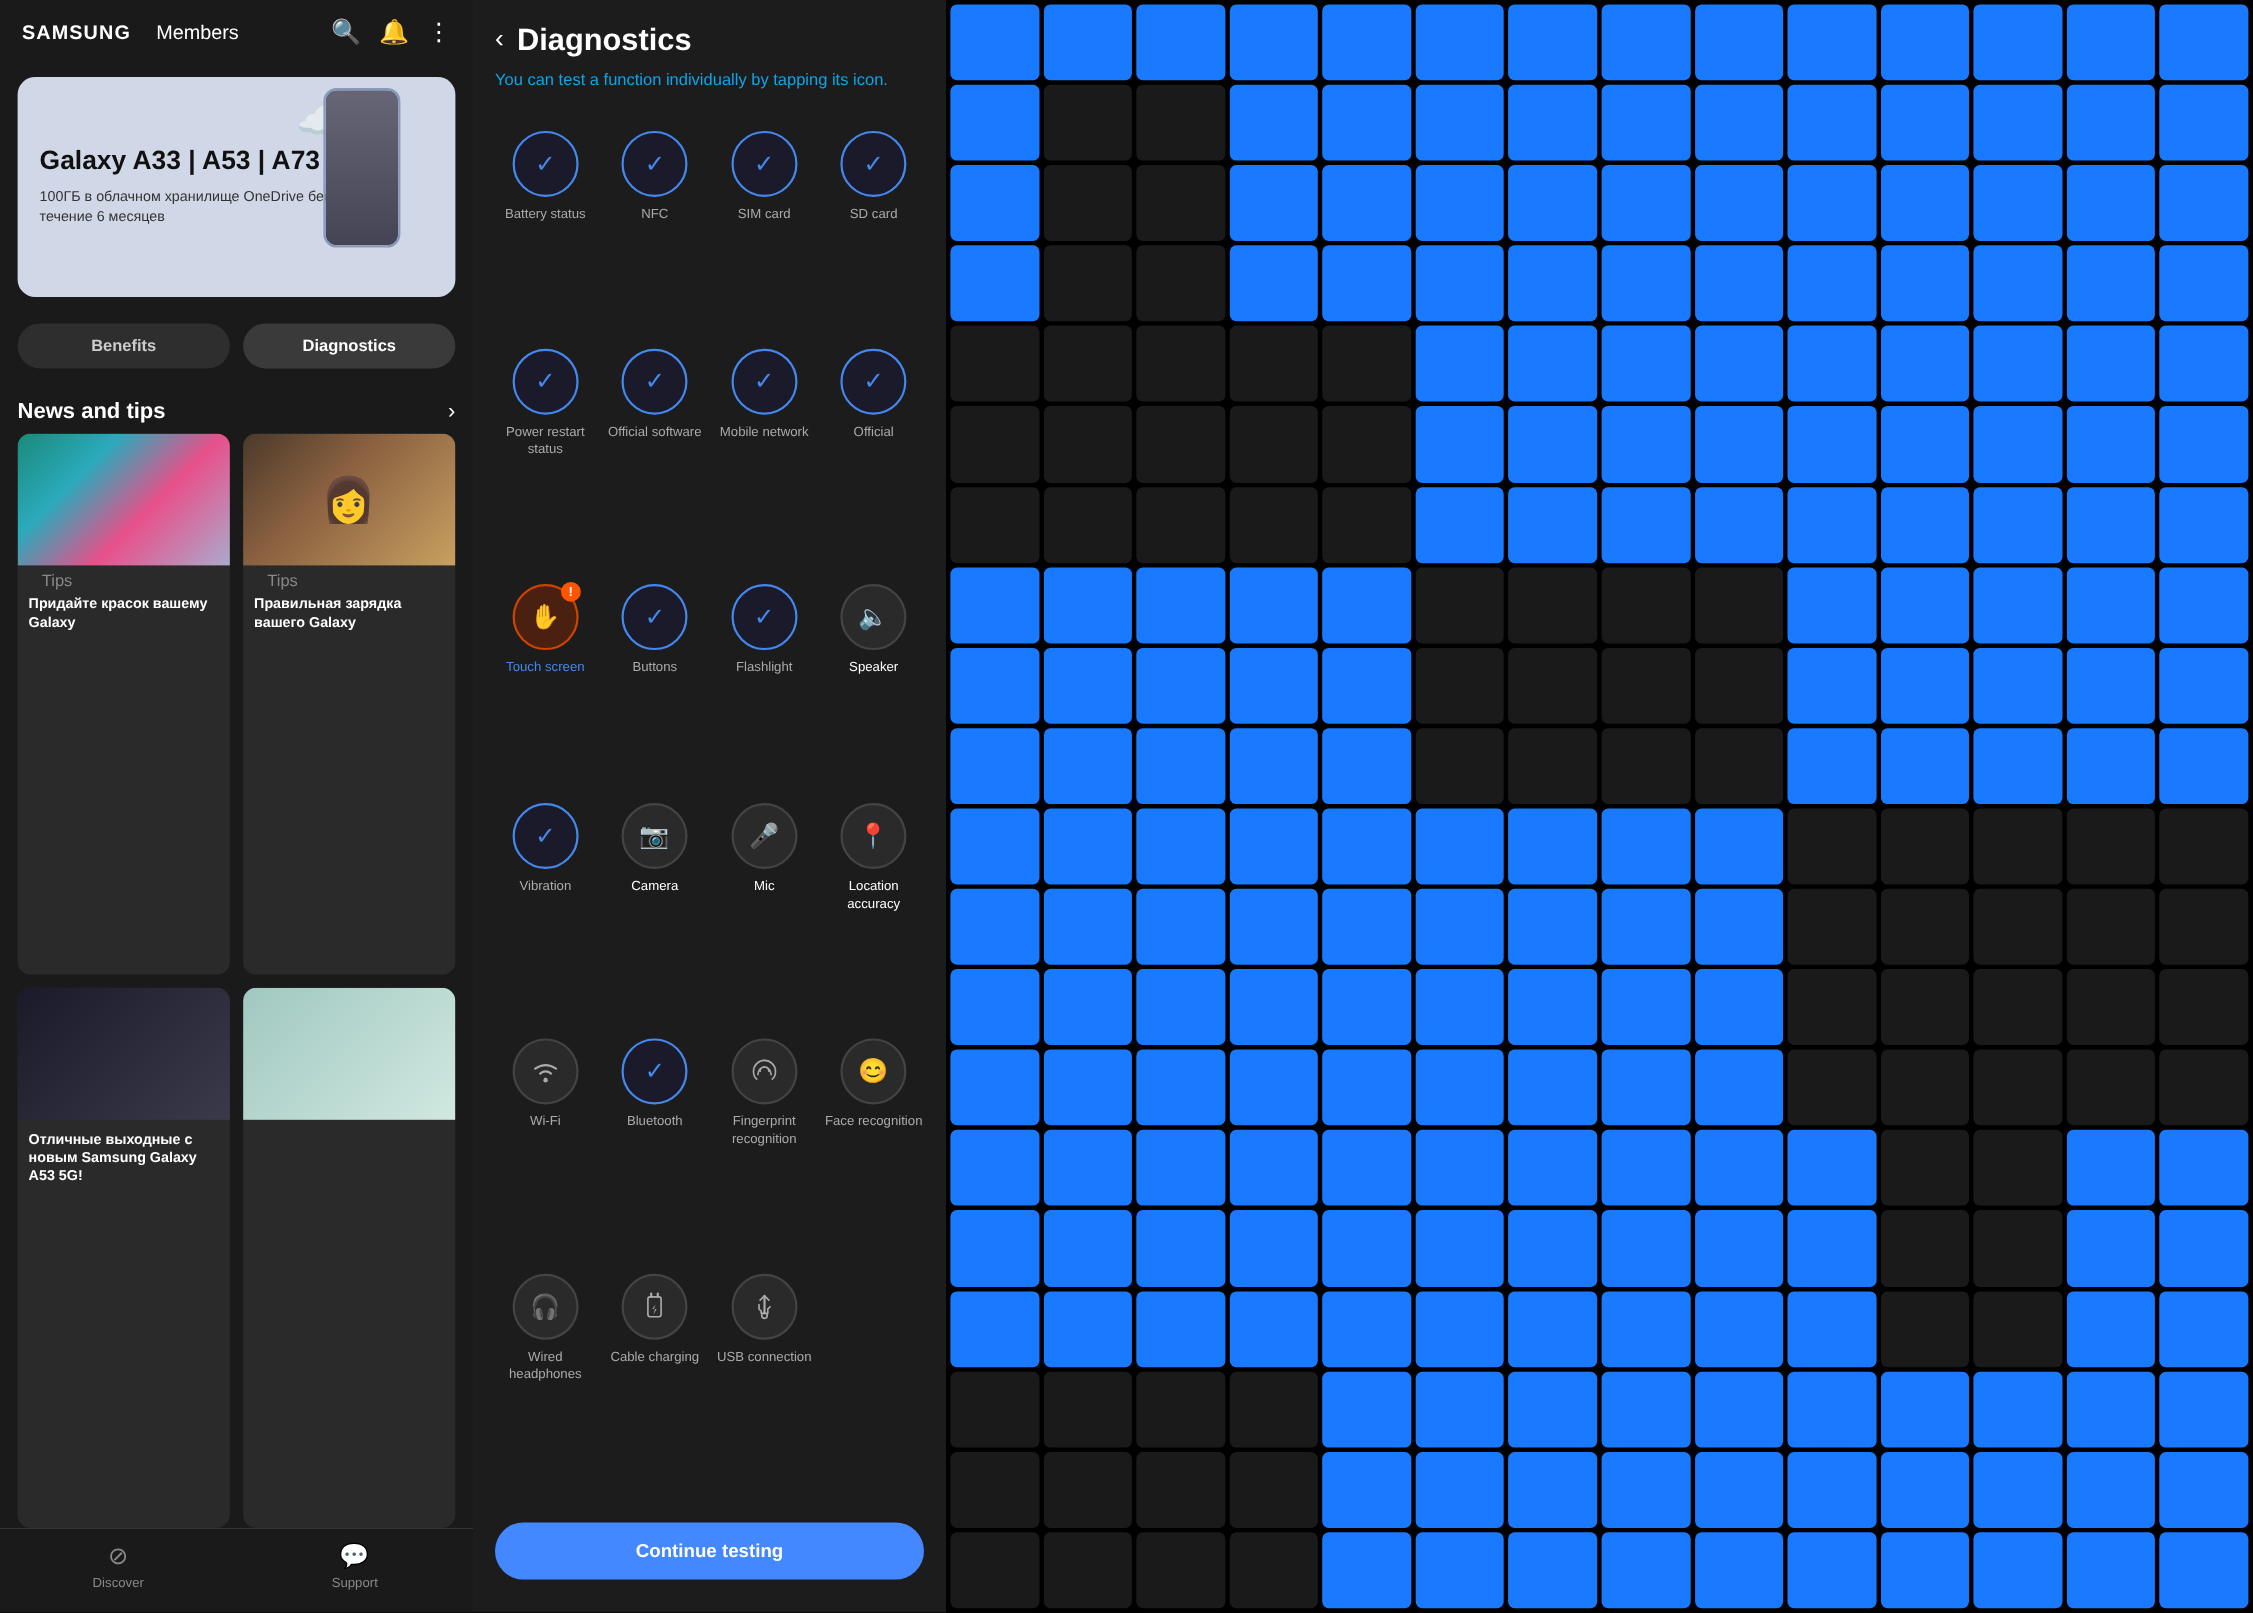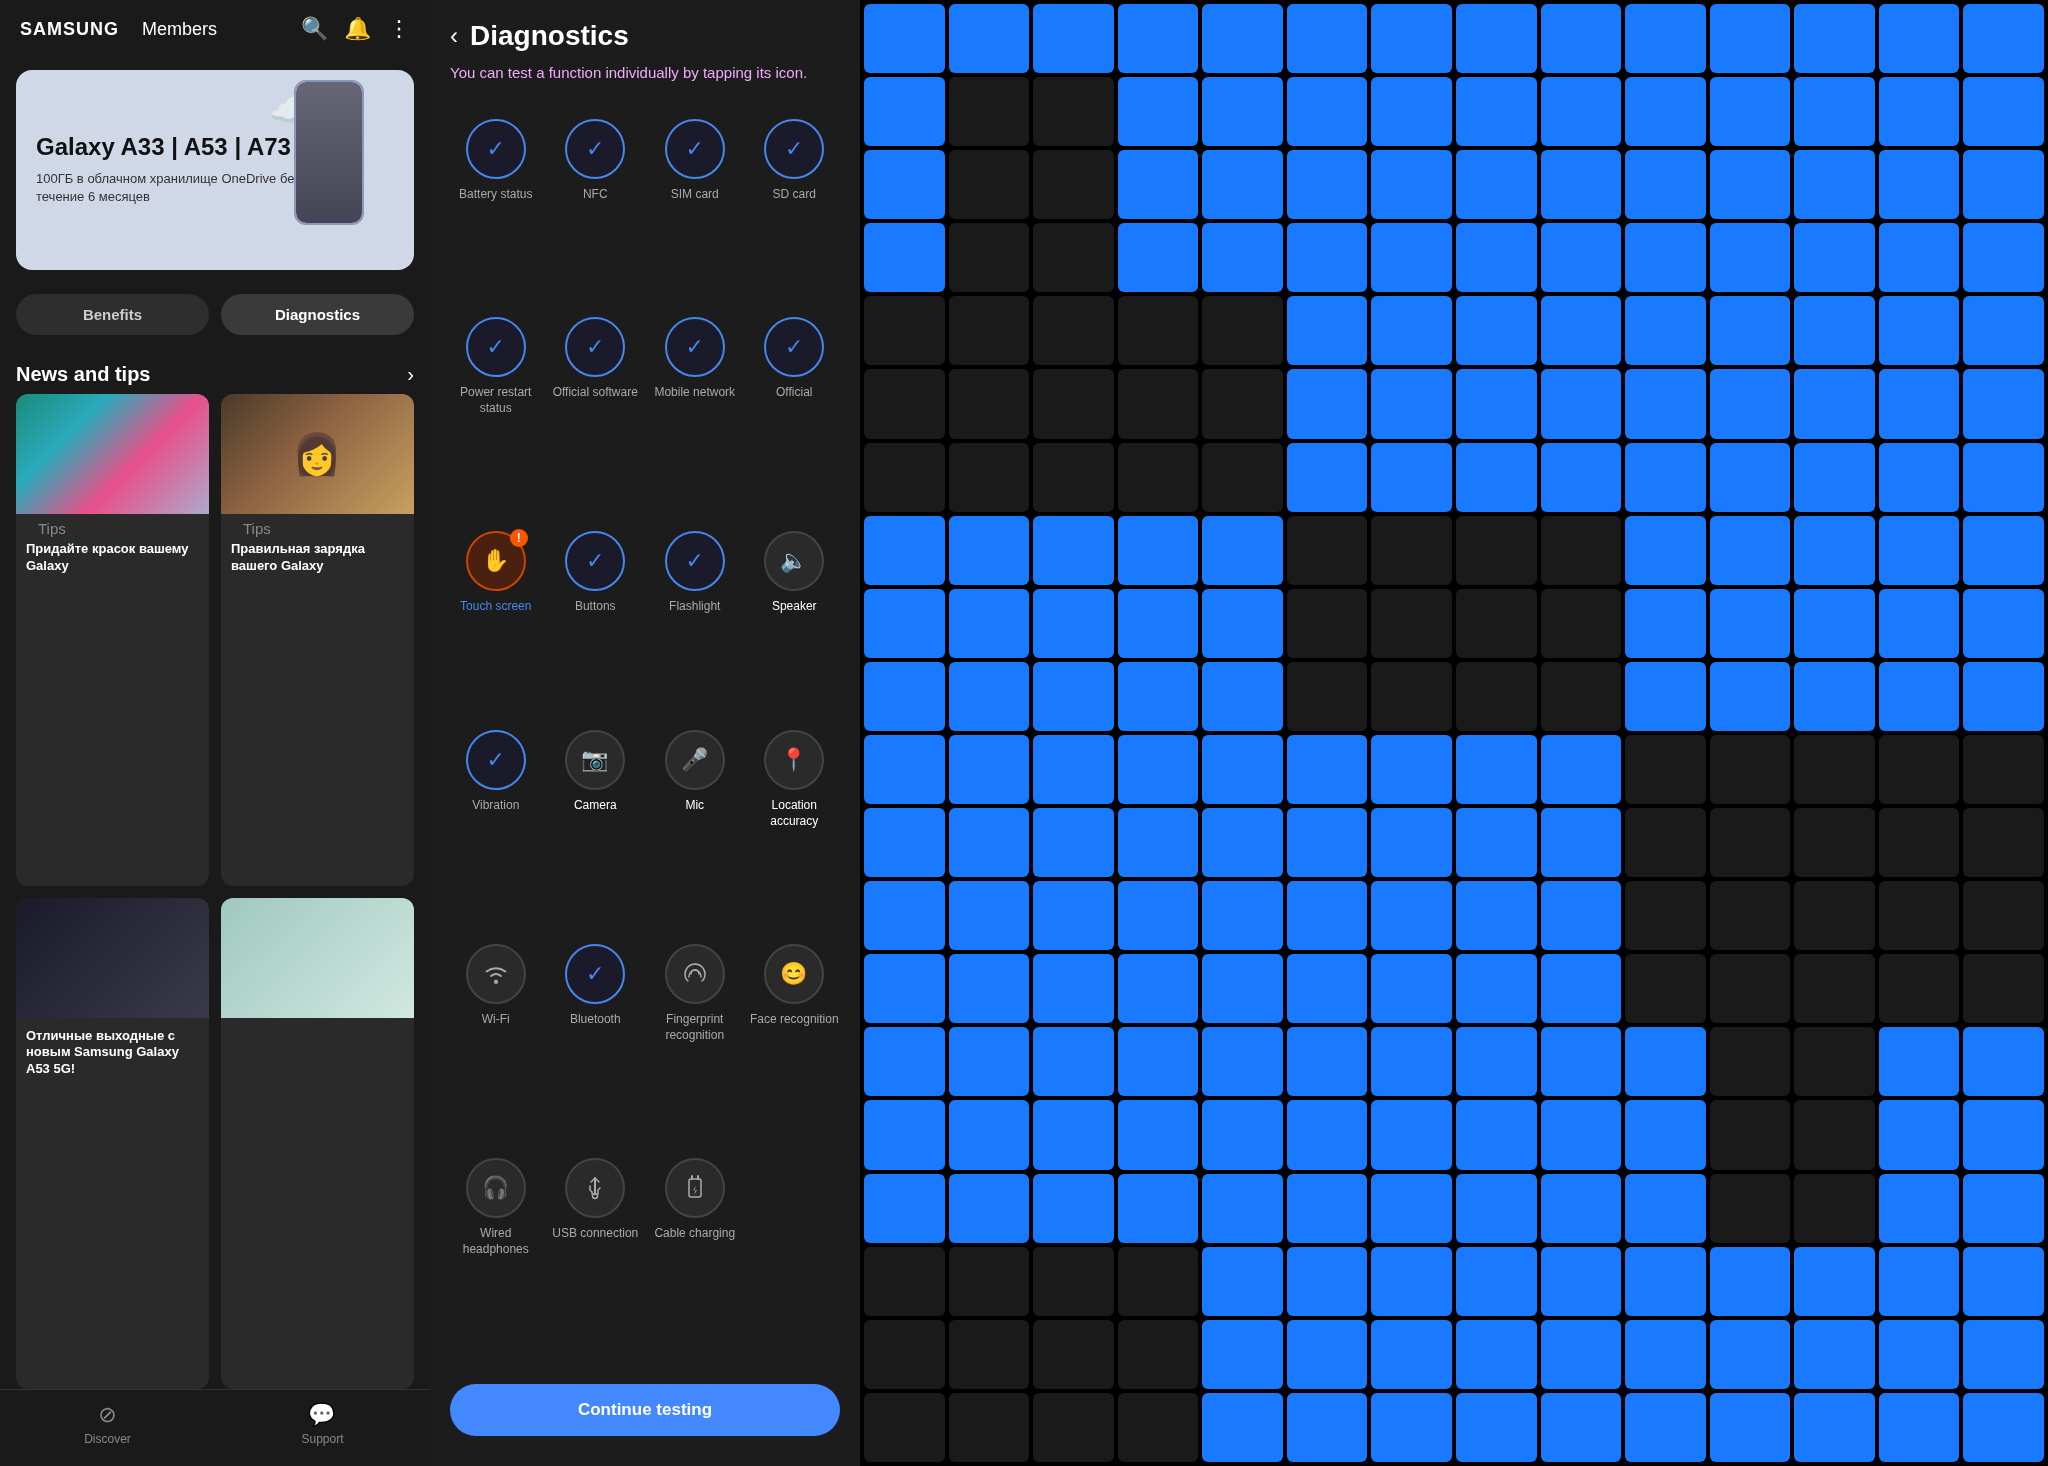--- a/index.html
+++ b/index.html
@@ -270,21 +270,21 @@
       cursor: pointer;
     }
 
     .diag-title {
       color: #fff;
       font-size: 28px;
       font-weight: 700;
     }
 
     .diag-subtitle {
-      color: #f0abfc;
+      color: #0ea5e9;
       font-size: 15px;
       padding: 0 20px 16px;
       line-height: 1.4;
     }
 
     .diag-grid {
       display: grid;
       grid-template-columns: repeat(4, 1fr);
       gap: 0;
       padding: 8px 16px;
@@ -639,42 +639,42 @@
     <div class="diag-item">
       <div class="diag-circle no-border">
         <span style="color:#aaa;font-size:22px;">🎧</span>
       </div>
       <span class="diag-label">Wired headphones</span>
     </div>
 
     <div class="diag-item">
       <div class="diag-circle no-border">
         <svg width="28" height="28" viewBox="0 0 28 28">
+          <rect x="8" y="5" width="12" height="18" rx="2" stroke="#aaa" stroke-width="1.5" fill="none"></rect>
+          <path d="M11 2 L11 5" stroke="#aaa" stroke-width="2" stroke-linecap="round"></path>
+          <path d="M17 2 L17 5" stroke="#aaa" stroke-width="2" stroke-linecap="round"></path>
+          <path d="M15 12 L12 16 L14.5 16 L13 21 L16 16 L13.5 16 Z" fill="#aaa"></path>
+        </svg>
+      </div>
+      <span class="diag-label">Cable charging</span>
+    </div>
+
+    <div class="diag-item">
+      <div class="diag-circle no-border">
+        <svg width="28" height="28" viewBox="0 0 28 28">
           <path d="M14 4 L14 20" stroke="#aaa" stroke-width="2" stroke-linecap="round"></path>
           <path d="M10 8 L14 4 L18 8" stroke="#aaa" stroke-width="1.5" fill="none" stroke-linecap="round" stroke-linejoin="round"></path>
           <path d="M9 12 L9 16 L11 18 L11 20" stroke="#aaa" stroke-width="1.5" fill="none" stroke-linecap="round"></path>
           <path d="M19 14 L17 16 L17 20" stroke="#aaa" stroke-width="1.5" fill="none" stroke-linecap="round"></path>
           <circle cx="14" cy="22" r="2.5" stroke="#aaa" stroke-width="1.5" fill="none"></circle>
         </svg>
       </div>
       <span class="diag-label">USB connection</span>
     </div>
 
-    <div class="diag-item">
-      <div class="diag-circle no-border">
-        <svg width="28" height="28" viewBox="0 0 28 28">
-          <rect x="8" y="5" width="12" height="18" rx="2" stroke="#aaa" stroke-width="1.5" fill="none"></rect>
-          <path d="M11 2 L11 5" stroke="#aaa" stroke-width="2" stroke-linecap="round"></path>
-          <path d="M17 2 L17 5" stroke="#aaa" stroke-width="2" stroke-linecap="round"></path>
-          <path d="M15 12 L12 16 L14.5 16 L13 21 L16 16 L13.5 16 Z" fill="#aaa"></path>
-        </svg>
-      </div>
-      <span class="diag-label">Cable charging</span>
-    </div>
-
     <div class="diag-item"></div>
 
   </div>
 
   <button class="continue-btn">Continue testing</button>
 </div>
 
 <div class="right-panel" id="grid-panel">
 <div class="grid-cell blue"></div>
     <div class="grid-cell blue"></div>

